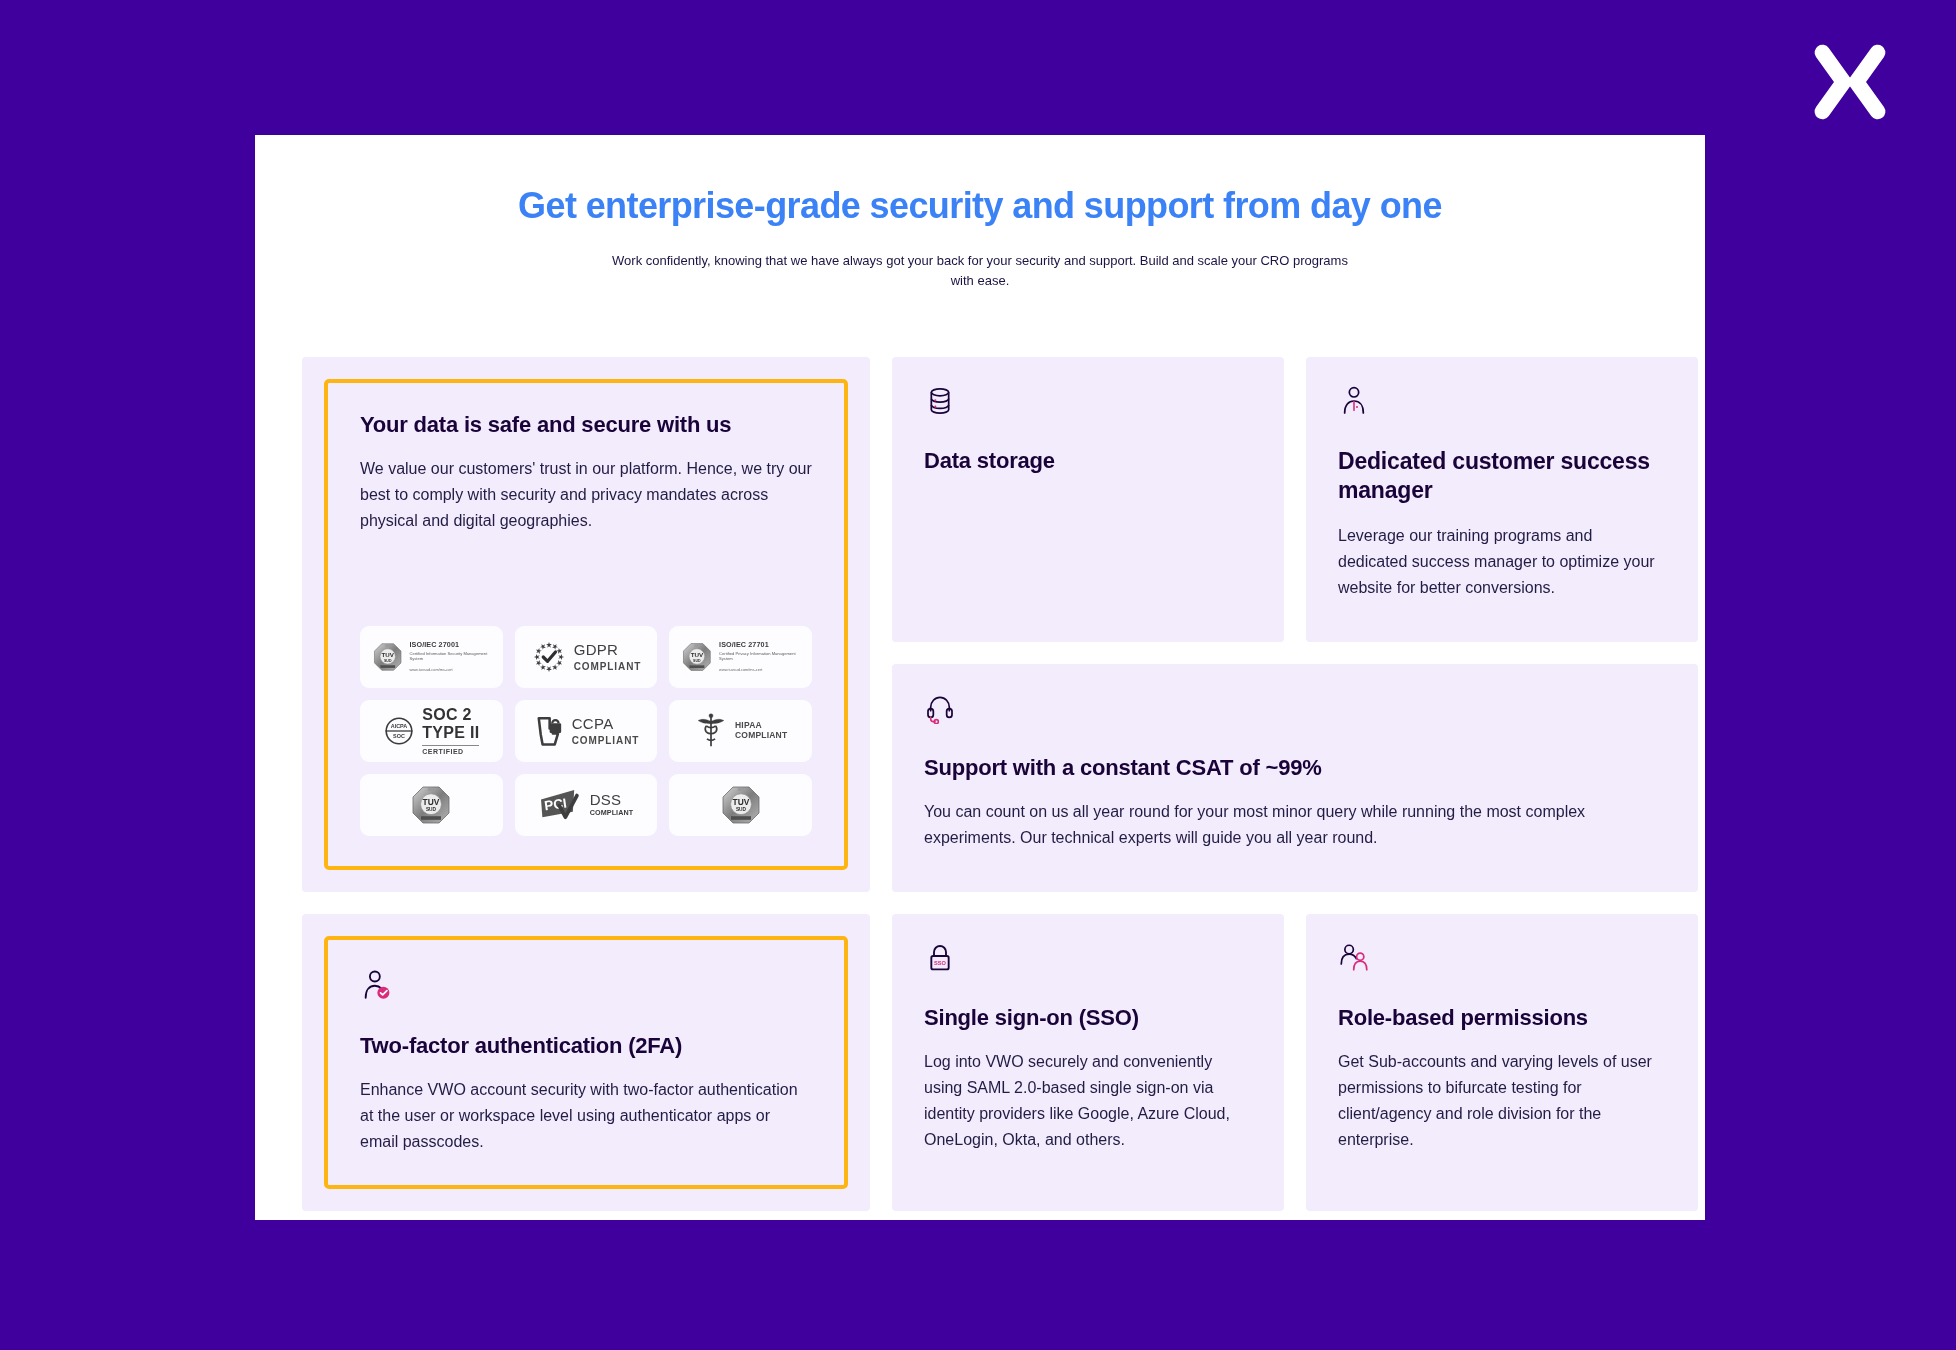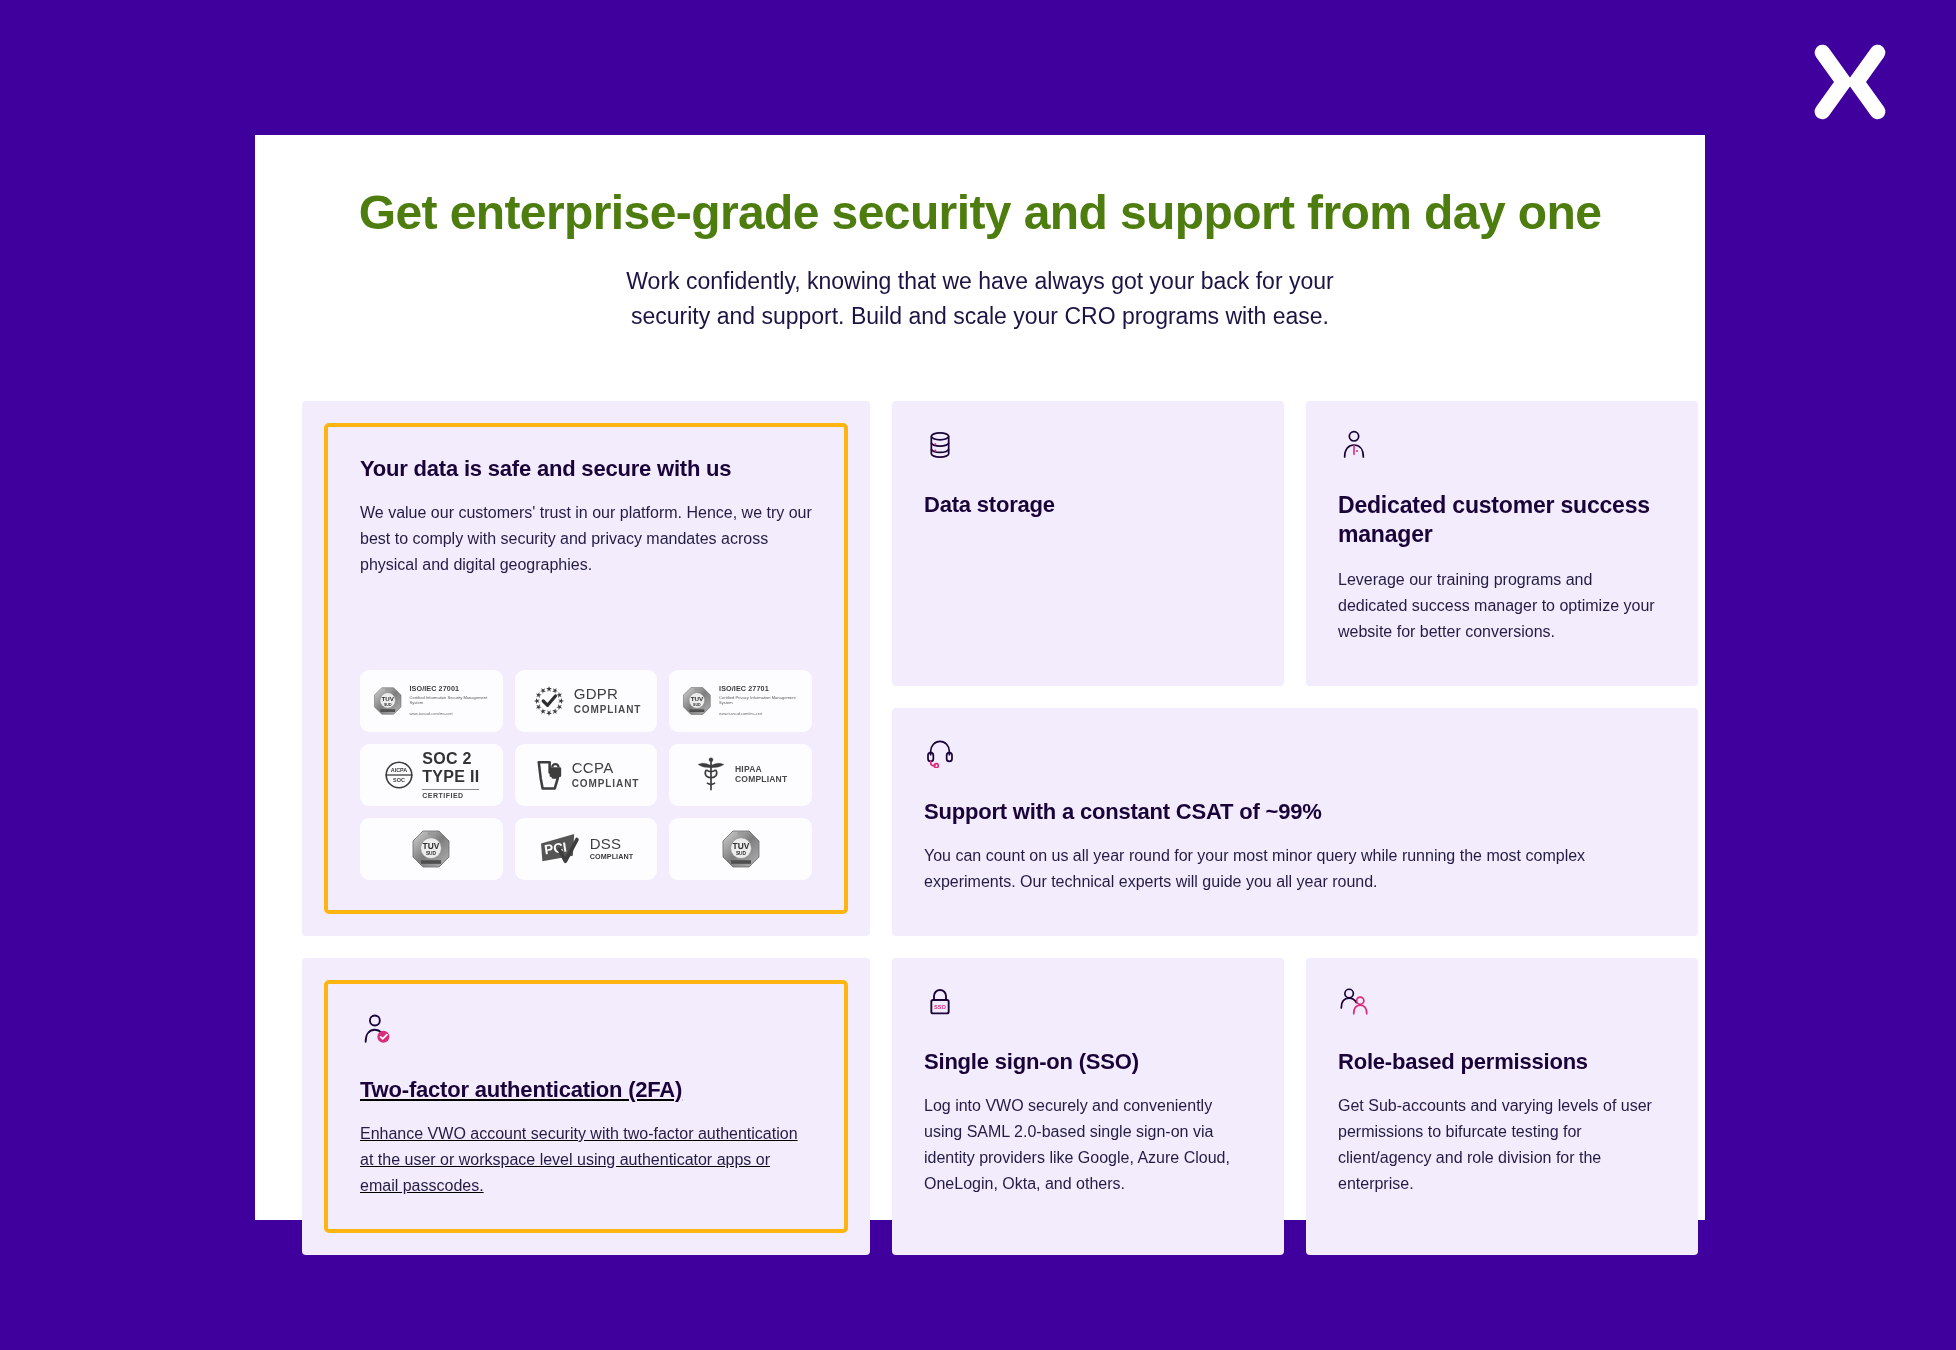--- a/index.html
+++ b/index.html
@@ -32,29 +32,29 @@
     top: 135px;
     width: 1450px;
     height: 1085px;
     background: #FFFFFF;
     padding: 36px 28px 0 28px;
   }
 
   
   #page-title {
     text-align: center;
-    font-size: 48px;
+    font-size: 36px;
     font-weight: bold;
     letter-spacing: -0.6px;
-    color: #4d7c0f;
+    color: #3b82f6;
     margin-top: 14px;
   }
   #page-subtitle {
     text-align: center;
-    font-size: 23px;
+    font-size: 13px;
     line-height: 1.54;
     color: #1d1344;
     margin: 24px auto 0 auto;
     max-width: 740px;
   }
 
   
   #grid {
     display: grid;
     grid-template-columns: 568px 392px 392px;
@@ -64,21 +64,21 @@
     padding-left: 19px;
   }
 
   .card {
     background: #F2ECFD;
     border-radius: 4px;
   }
 
   
   #col-left { grid-column: 1; grid-row: 1; }
-  #col-left-2 { grid-column: 1; grid-row: 2; text-decoration: underline; }
+  #col-left-2 { grid-column: 1; grid-row: 2; }
 
   
   #col-mid-right {
     grid-column: 2 / span 2;
     grid-row: 1;
     display: grid;
     grid-template-columns: 1fr 1fr;
     grid-template-rows: auto auto;
     gap: 22px;
   }

